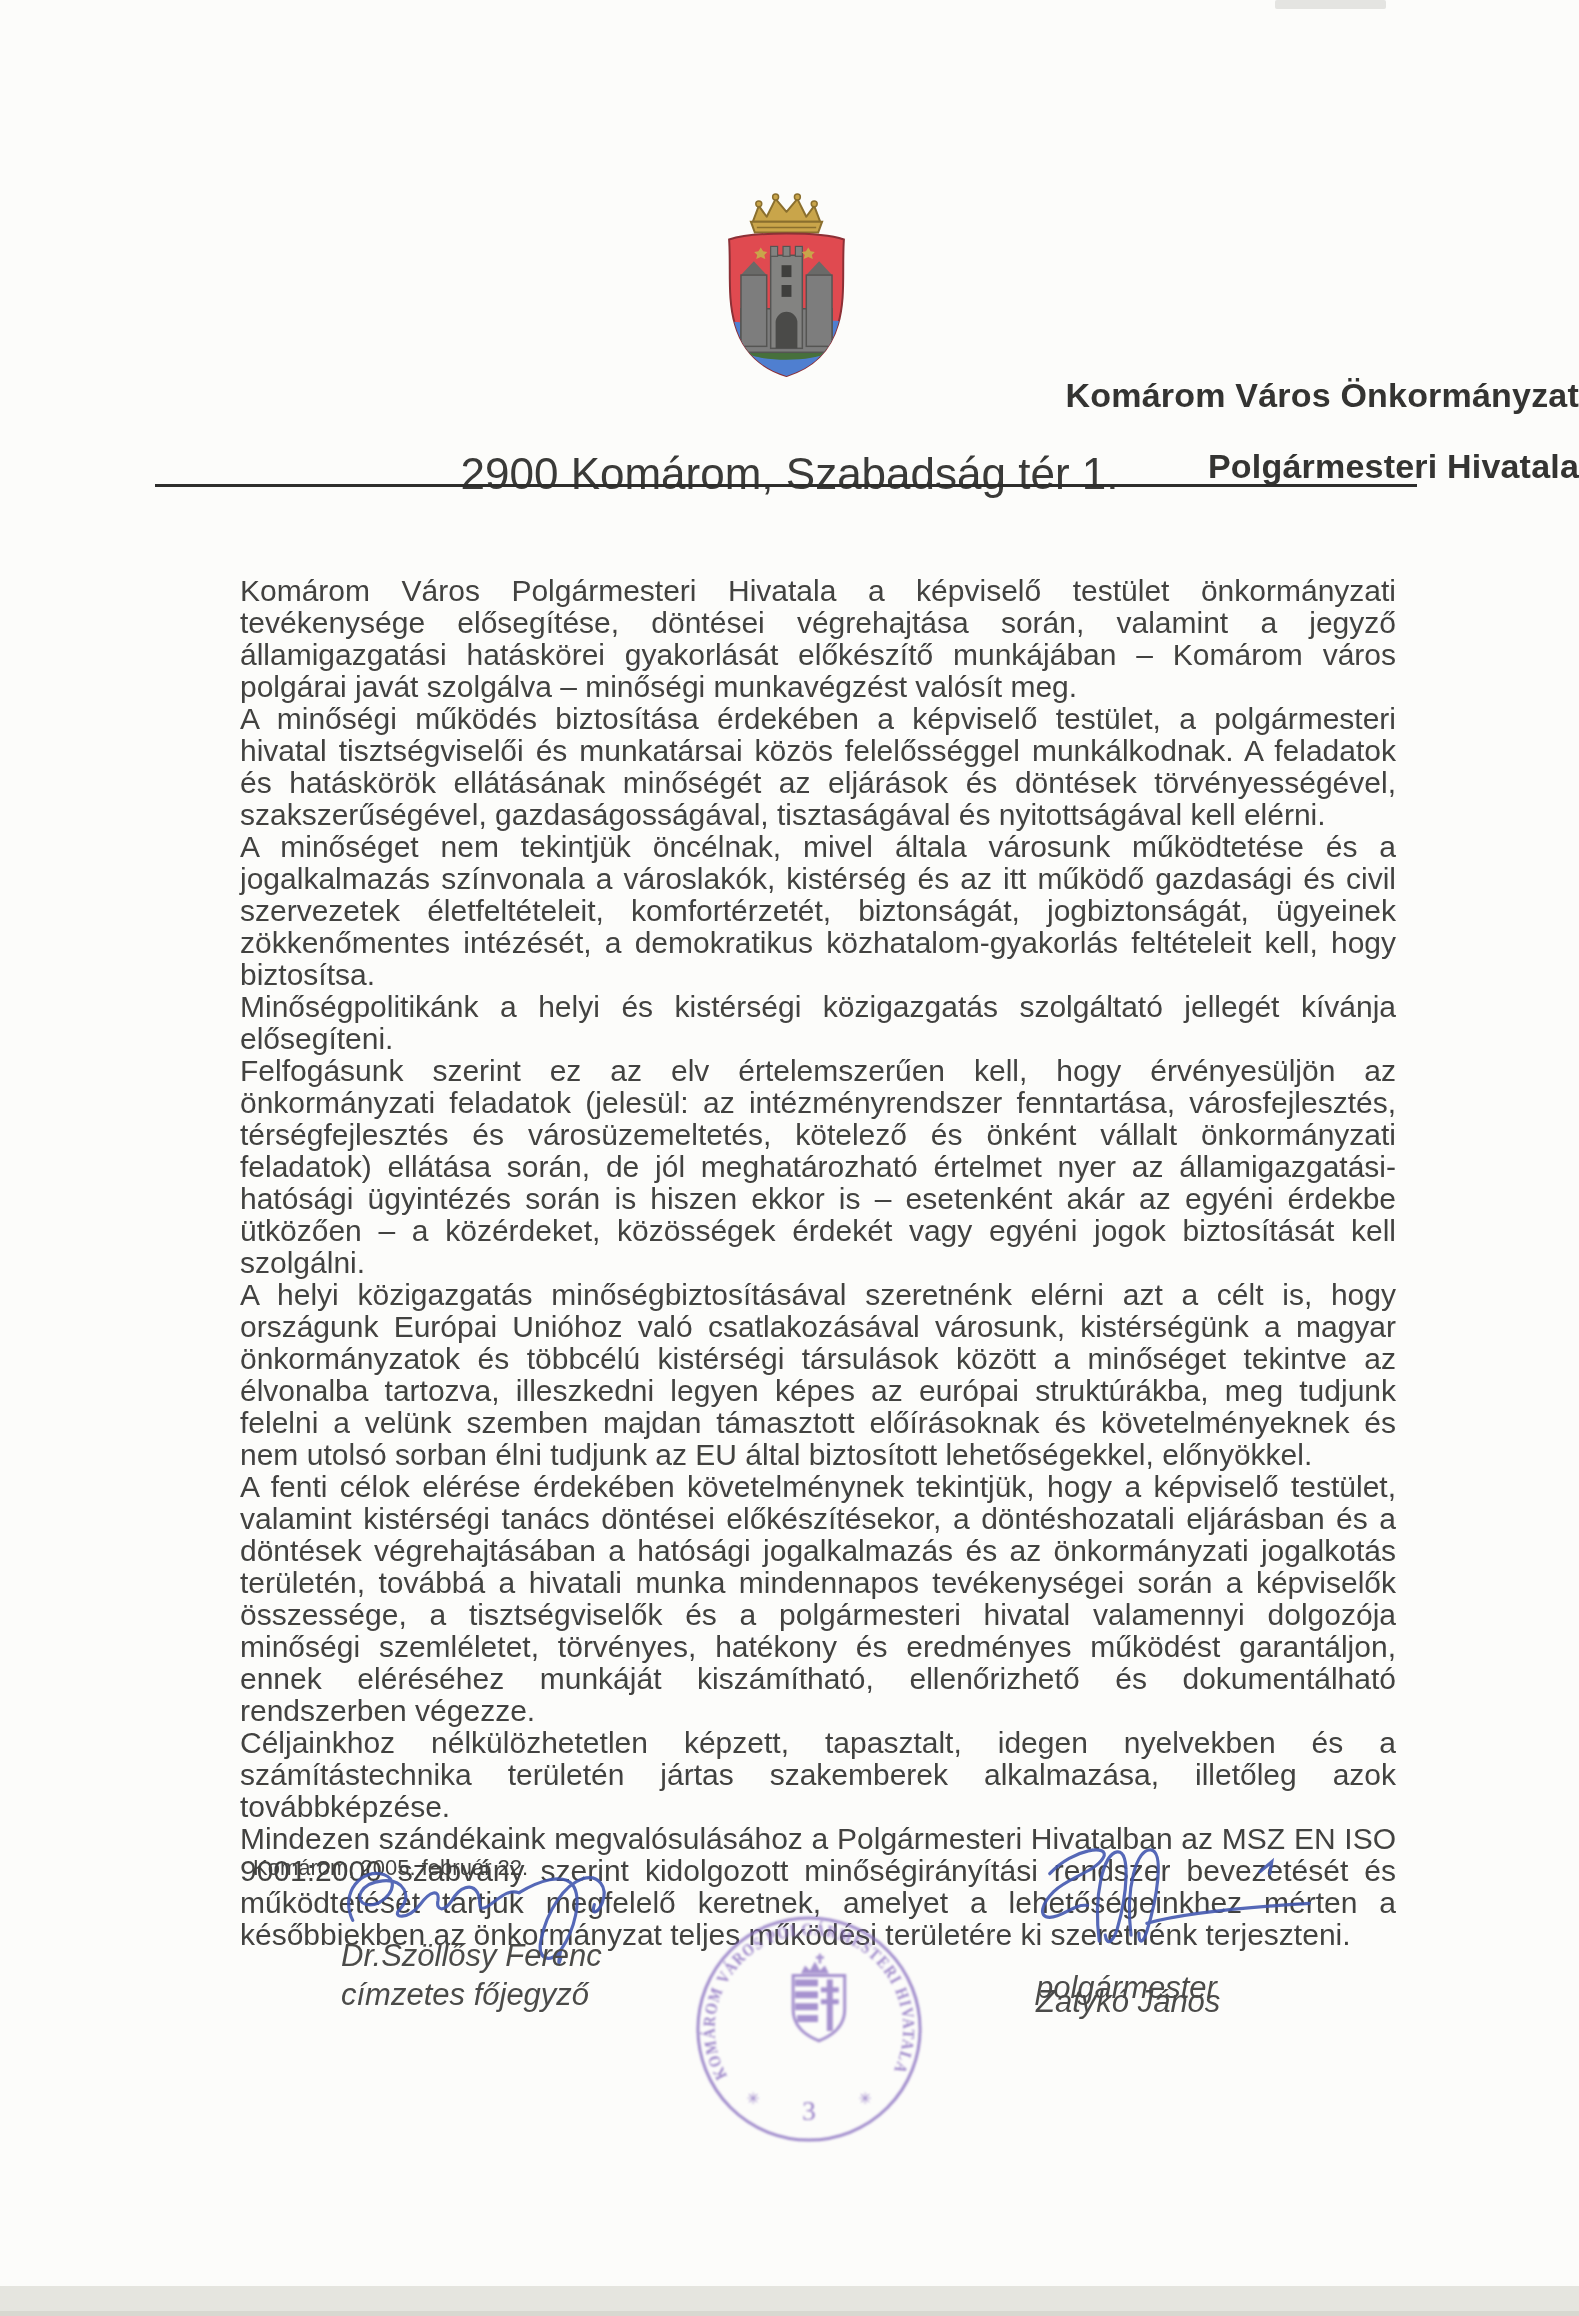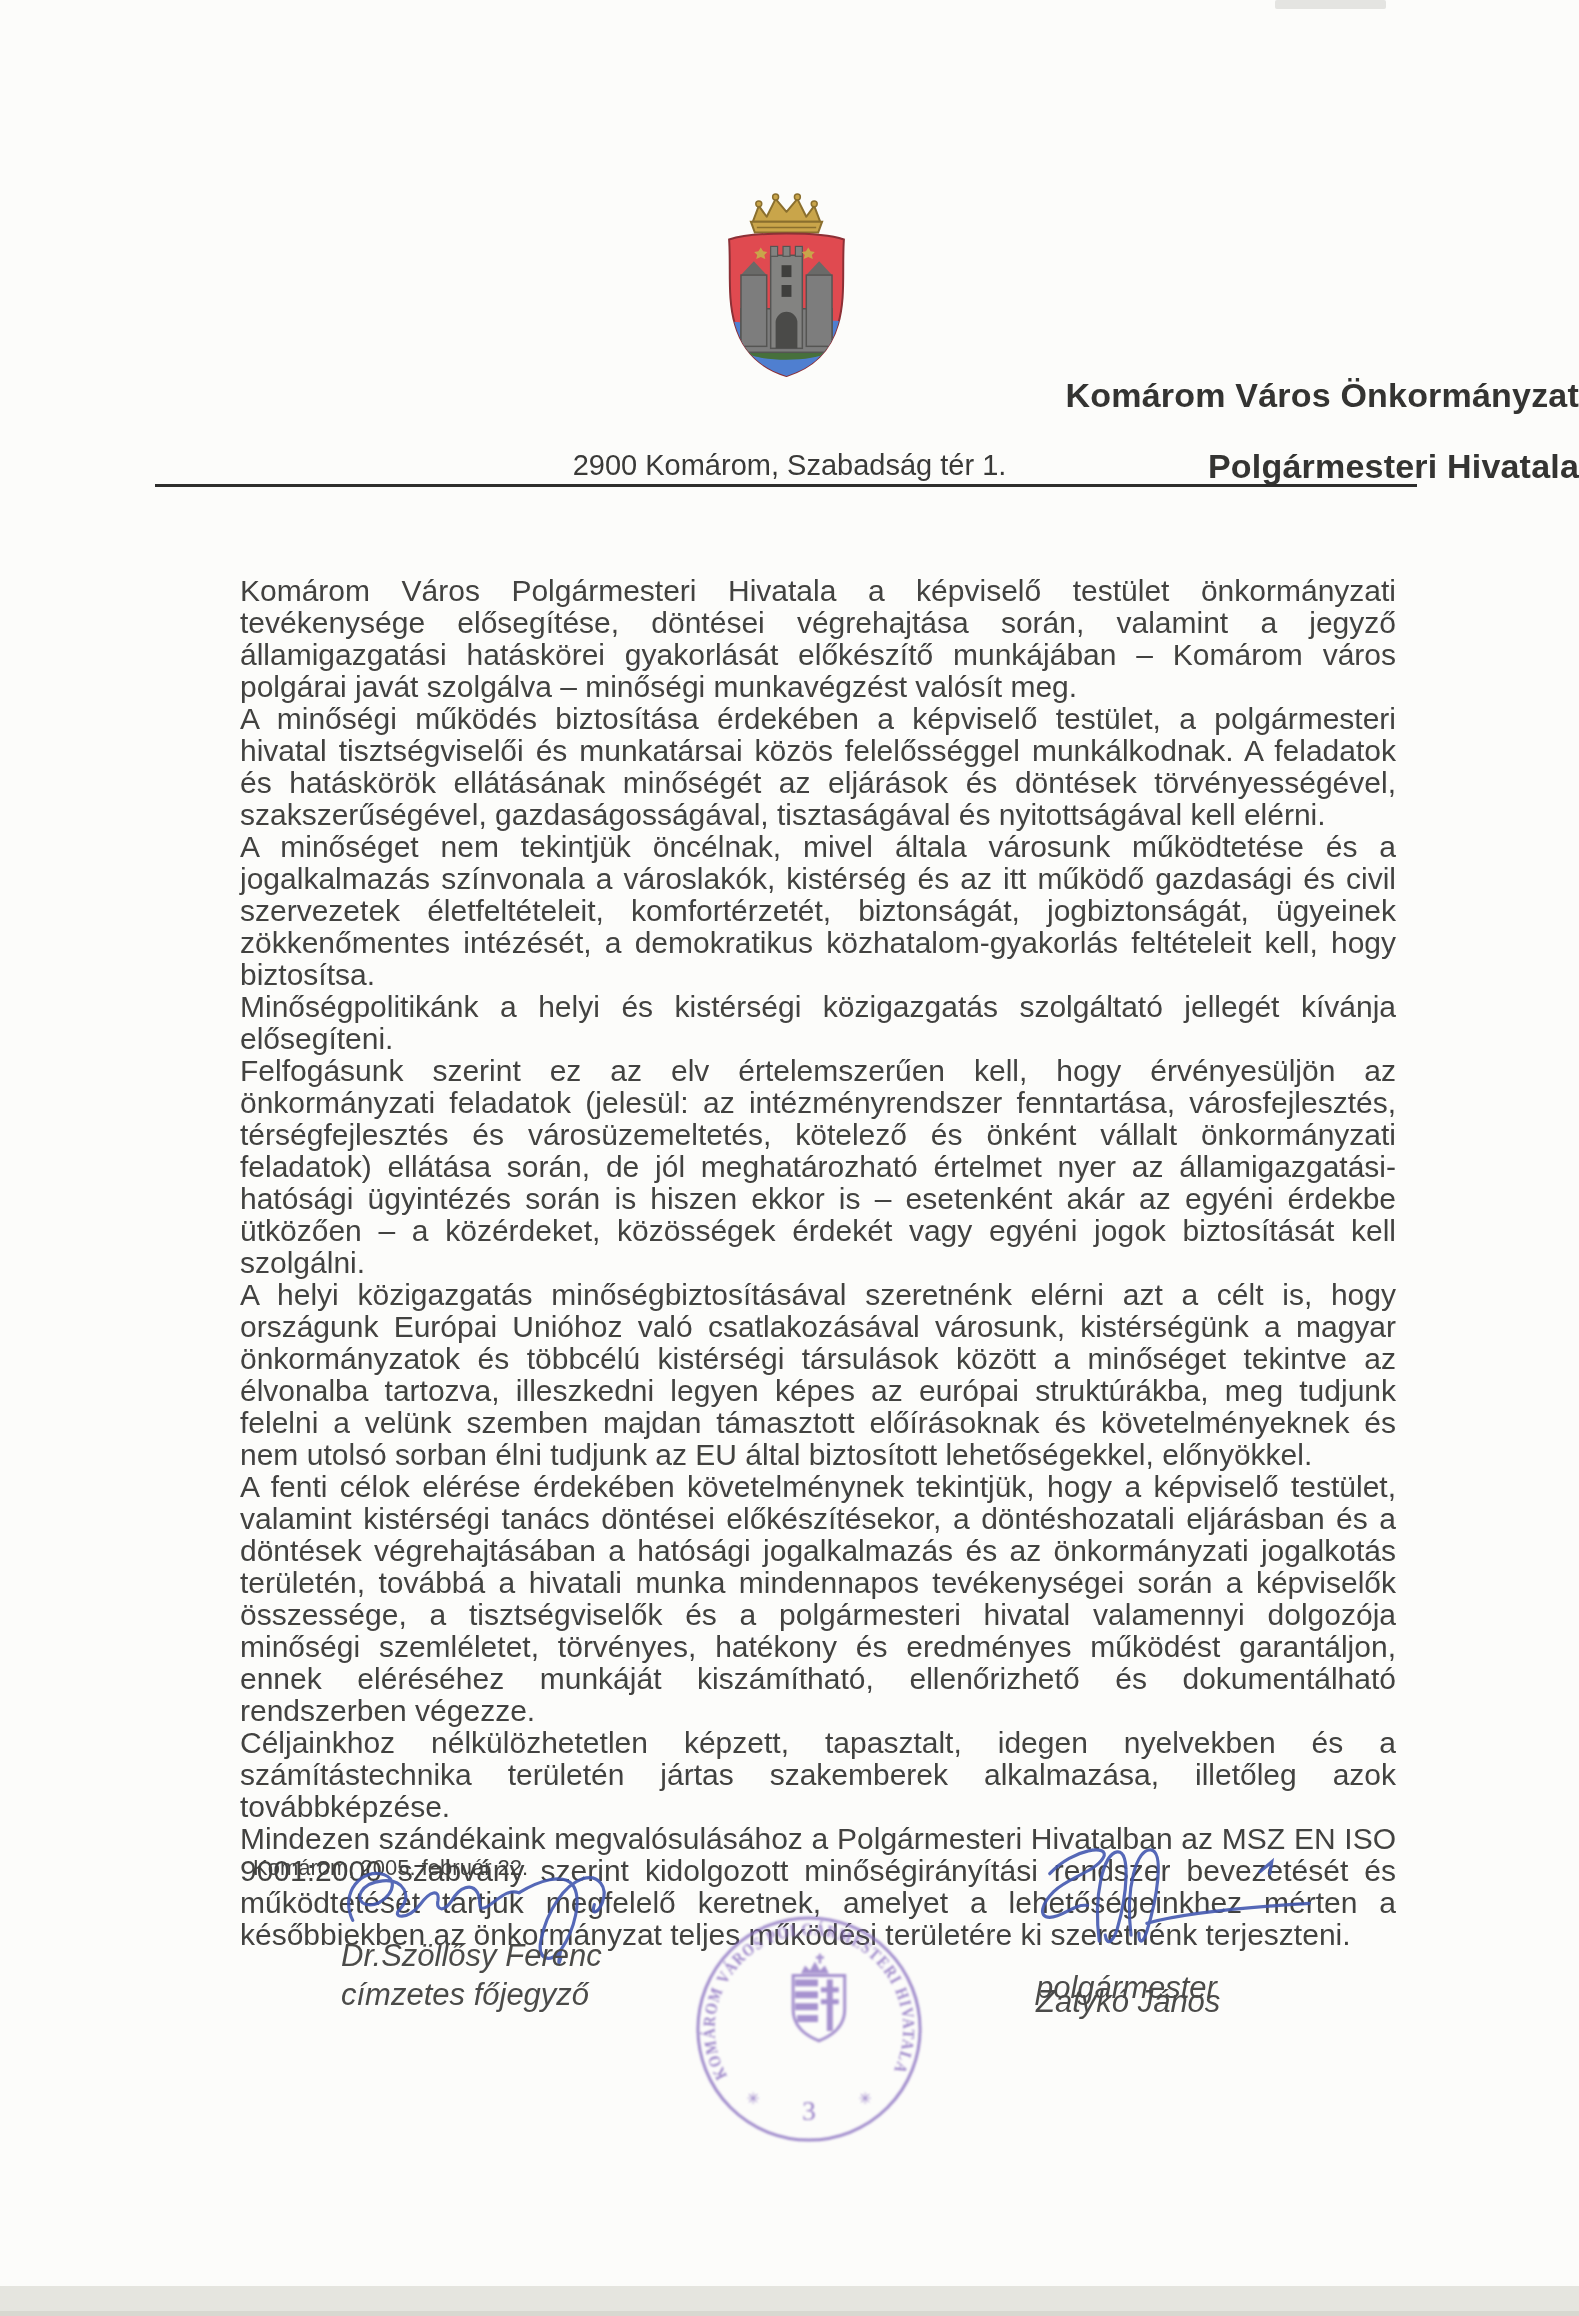--- a/index.html
+++ b/index.html
@@ -18,21 +18,21 @@
   }
   .crest{position:absolute;left:719px;top:190px;width:135px;height:190px;}
   .org-line{
     position:absolute;left:0;width:1579px;text-align:right;
     font-weight:bold;font-size:34px;color:#343432;letter-spacing:0.2px;
   }
   .org-line.l1{top:376px;}
   .org-line.l2{top:423px;margin-top:24px;}
   .org-address{
     position:absolute;left:0;top:449px;width:1579px;text-align:center;
-    font-size:29px;color:#3a3a38;
+    font-size:44px;color:#3a3a38;
   }
   .header-rule{
     position:absolute;left:155px;top:484px;width:1262px;height:3px;
     background:#2e2e2c;
   }
   .doc-title{
     position:absolute;left:155px;top:517px;width:1262px;text-align:center;
     font-weight:bold;font-size:41px;letter-spacing:0.5px;color:#333331;
   }
   .body-text{

